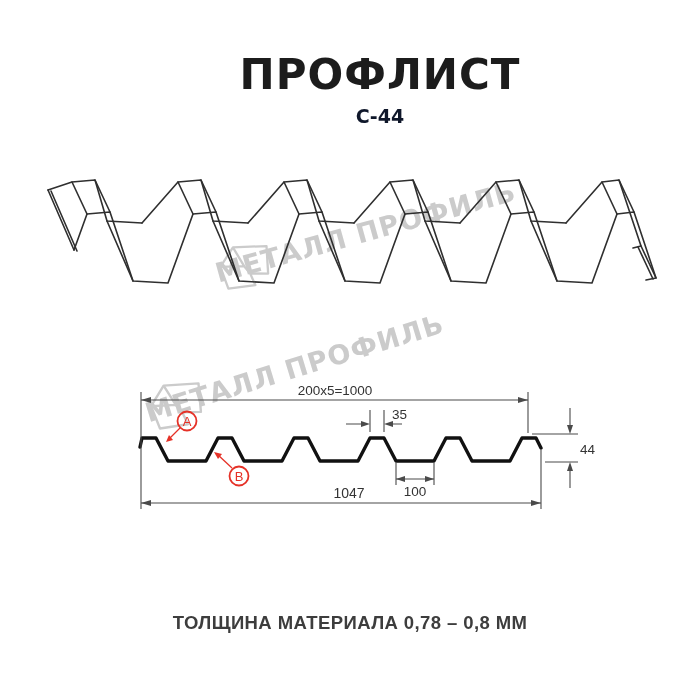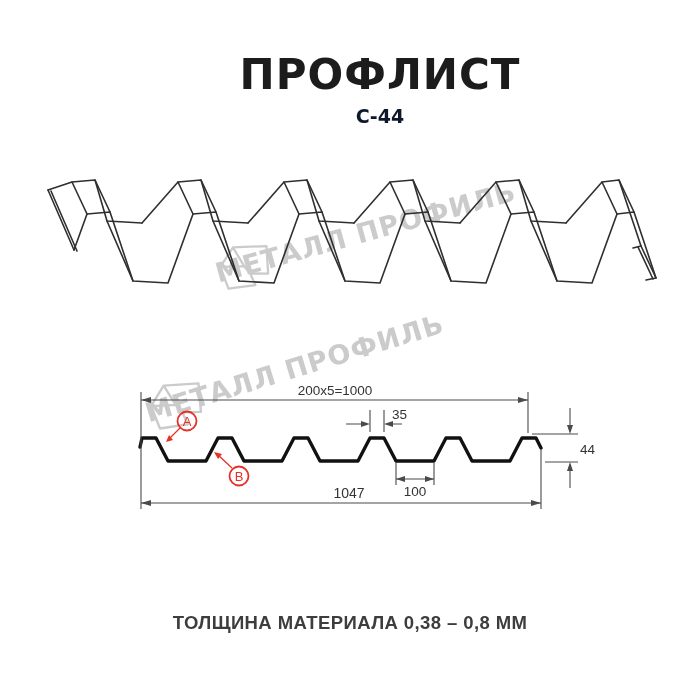--- a/index.html
+++ b/index.html
@@ -132,13 +132,13 @@
   </g>
 
   <g>
     <circle cx="239" cy="476" r="9.5" fill="#ffffff" fill-opacity="0" stroke="#e53127" stroke-width="1.8"></circle>
     <text x="239" y="481" text-anchor="middle" font-size="13" fill="#e53127">B</text>
     <path d="M232,468 L217,454" stroke="#e53127" stroke-width="1.3" fill="none"></path>
     <polygon points="214,452 222,454 218,459" fill="#e53127"></polygon>
   </g>
 </svg>
 
-<div class="footer-note">ТОЛЩИНА МАТЕРИАЛА 0,38 – 0,8 ММ</div>
+<div class="footer-note">ТОЛЩИНА МАТЕРИАЛА 0,78 – 0,8 ММ</div>
 
 </body></html>

